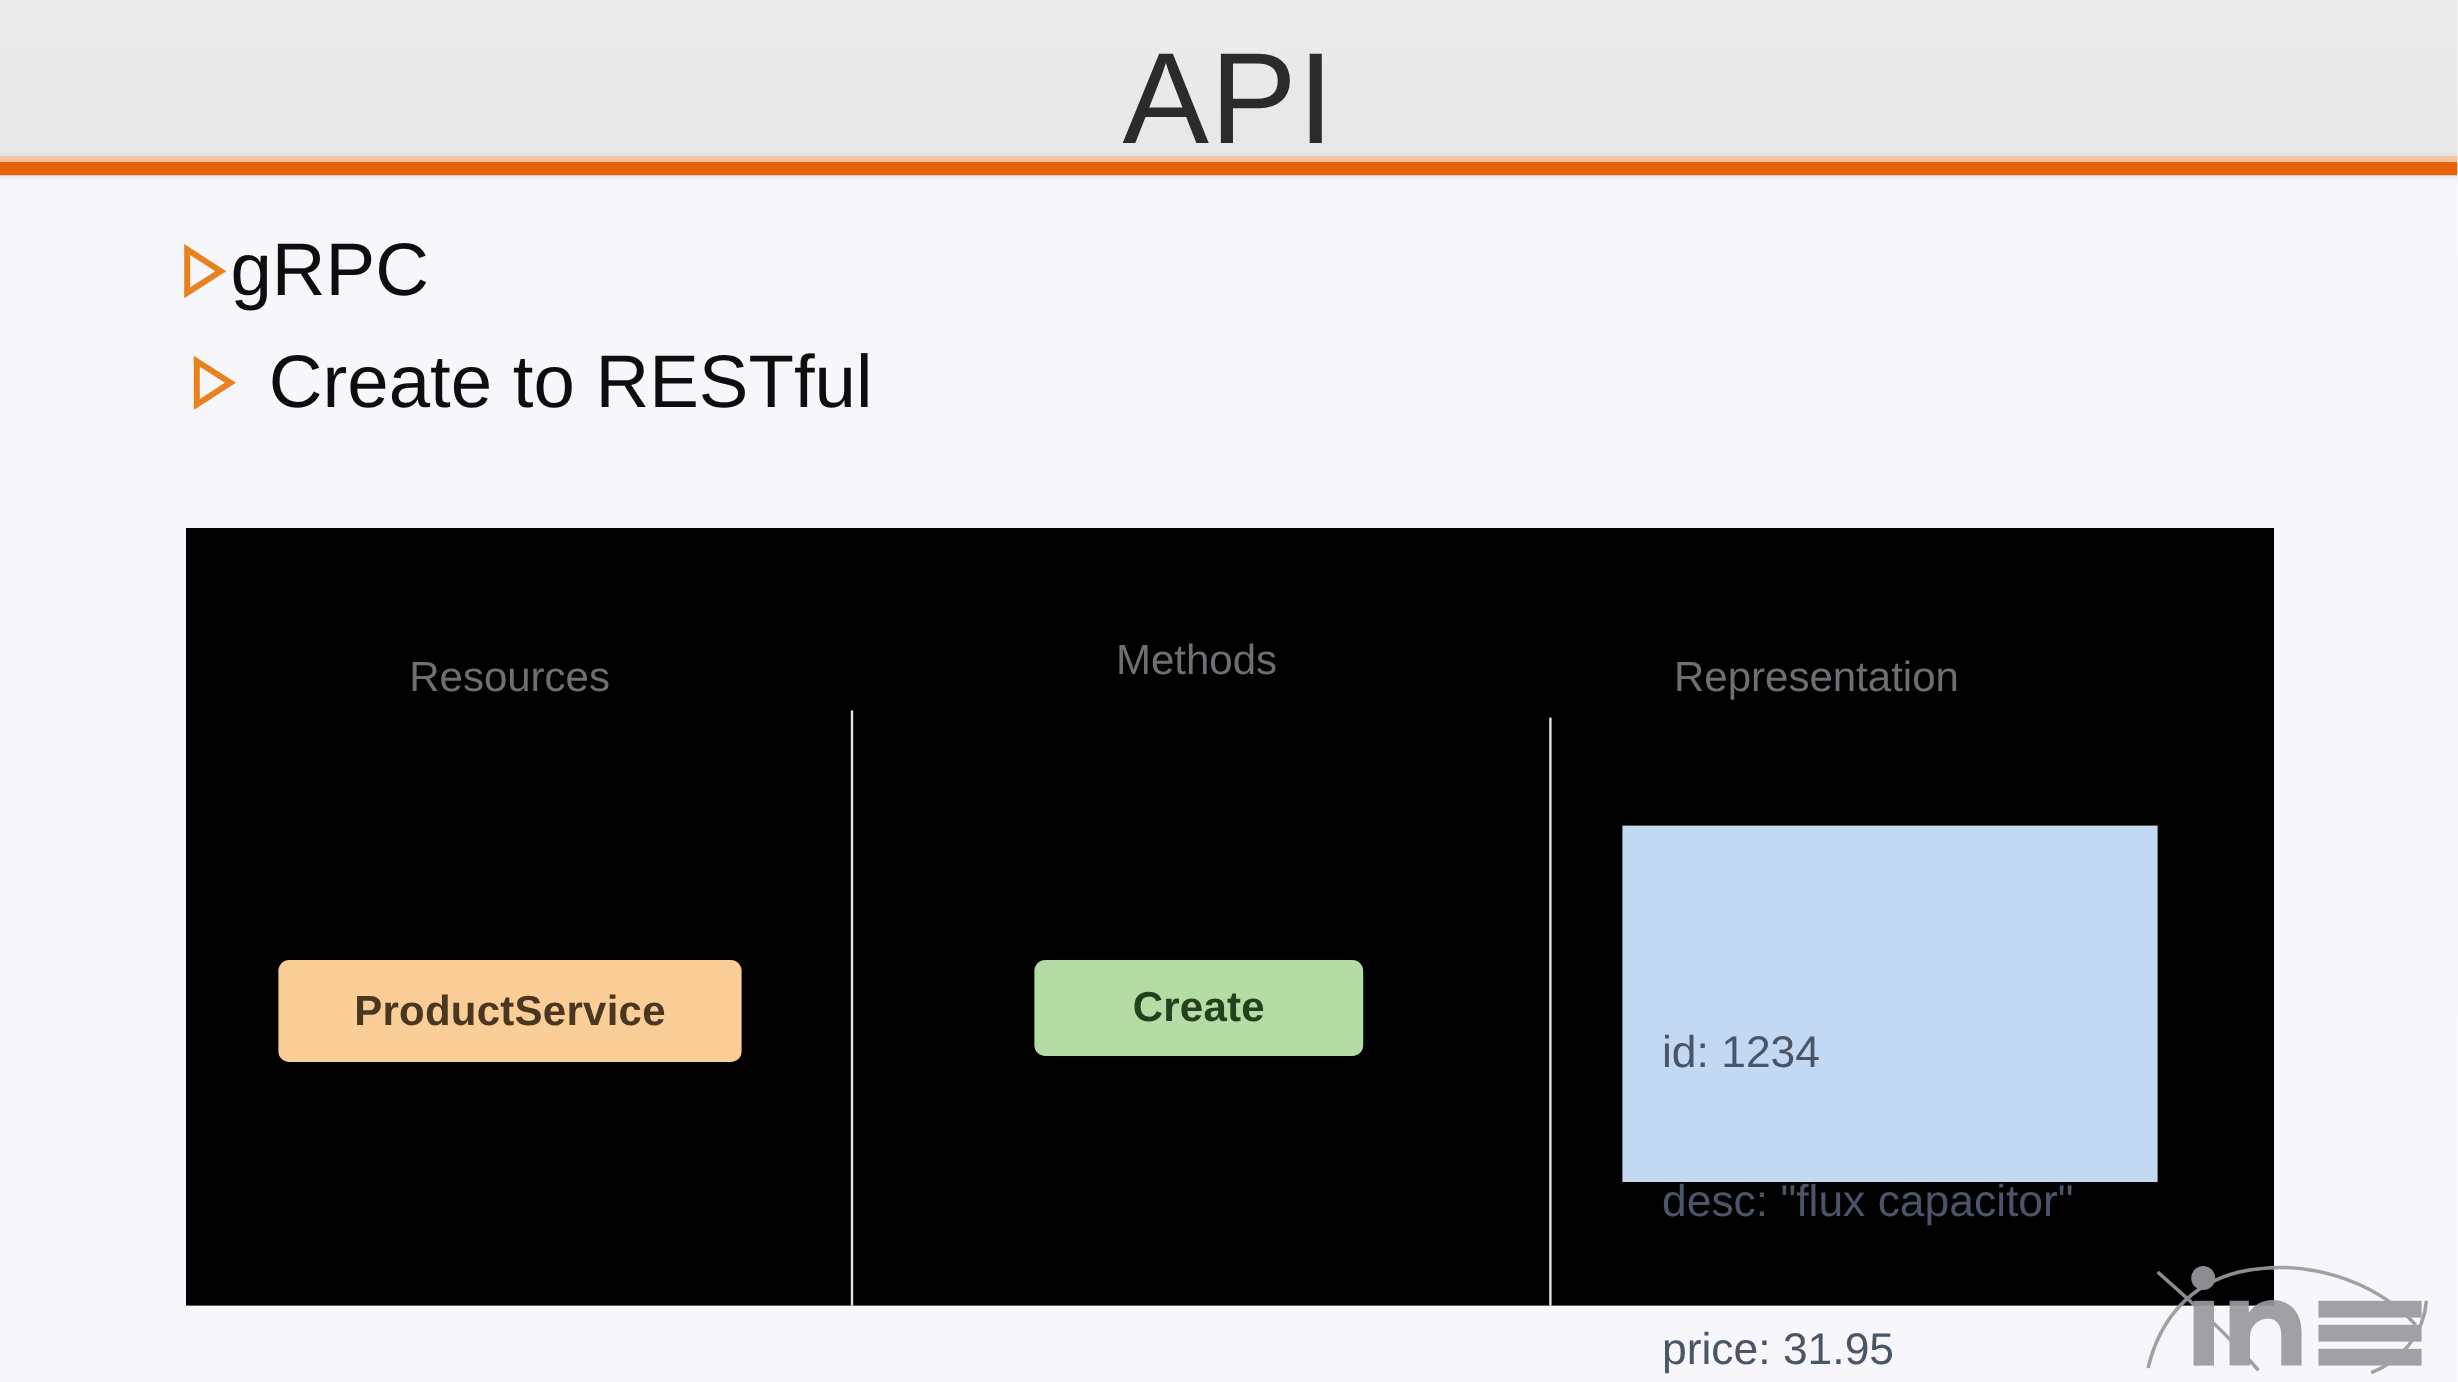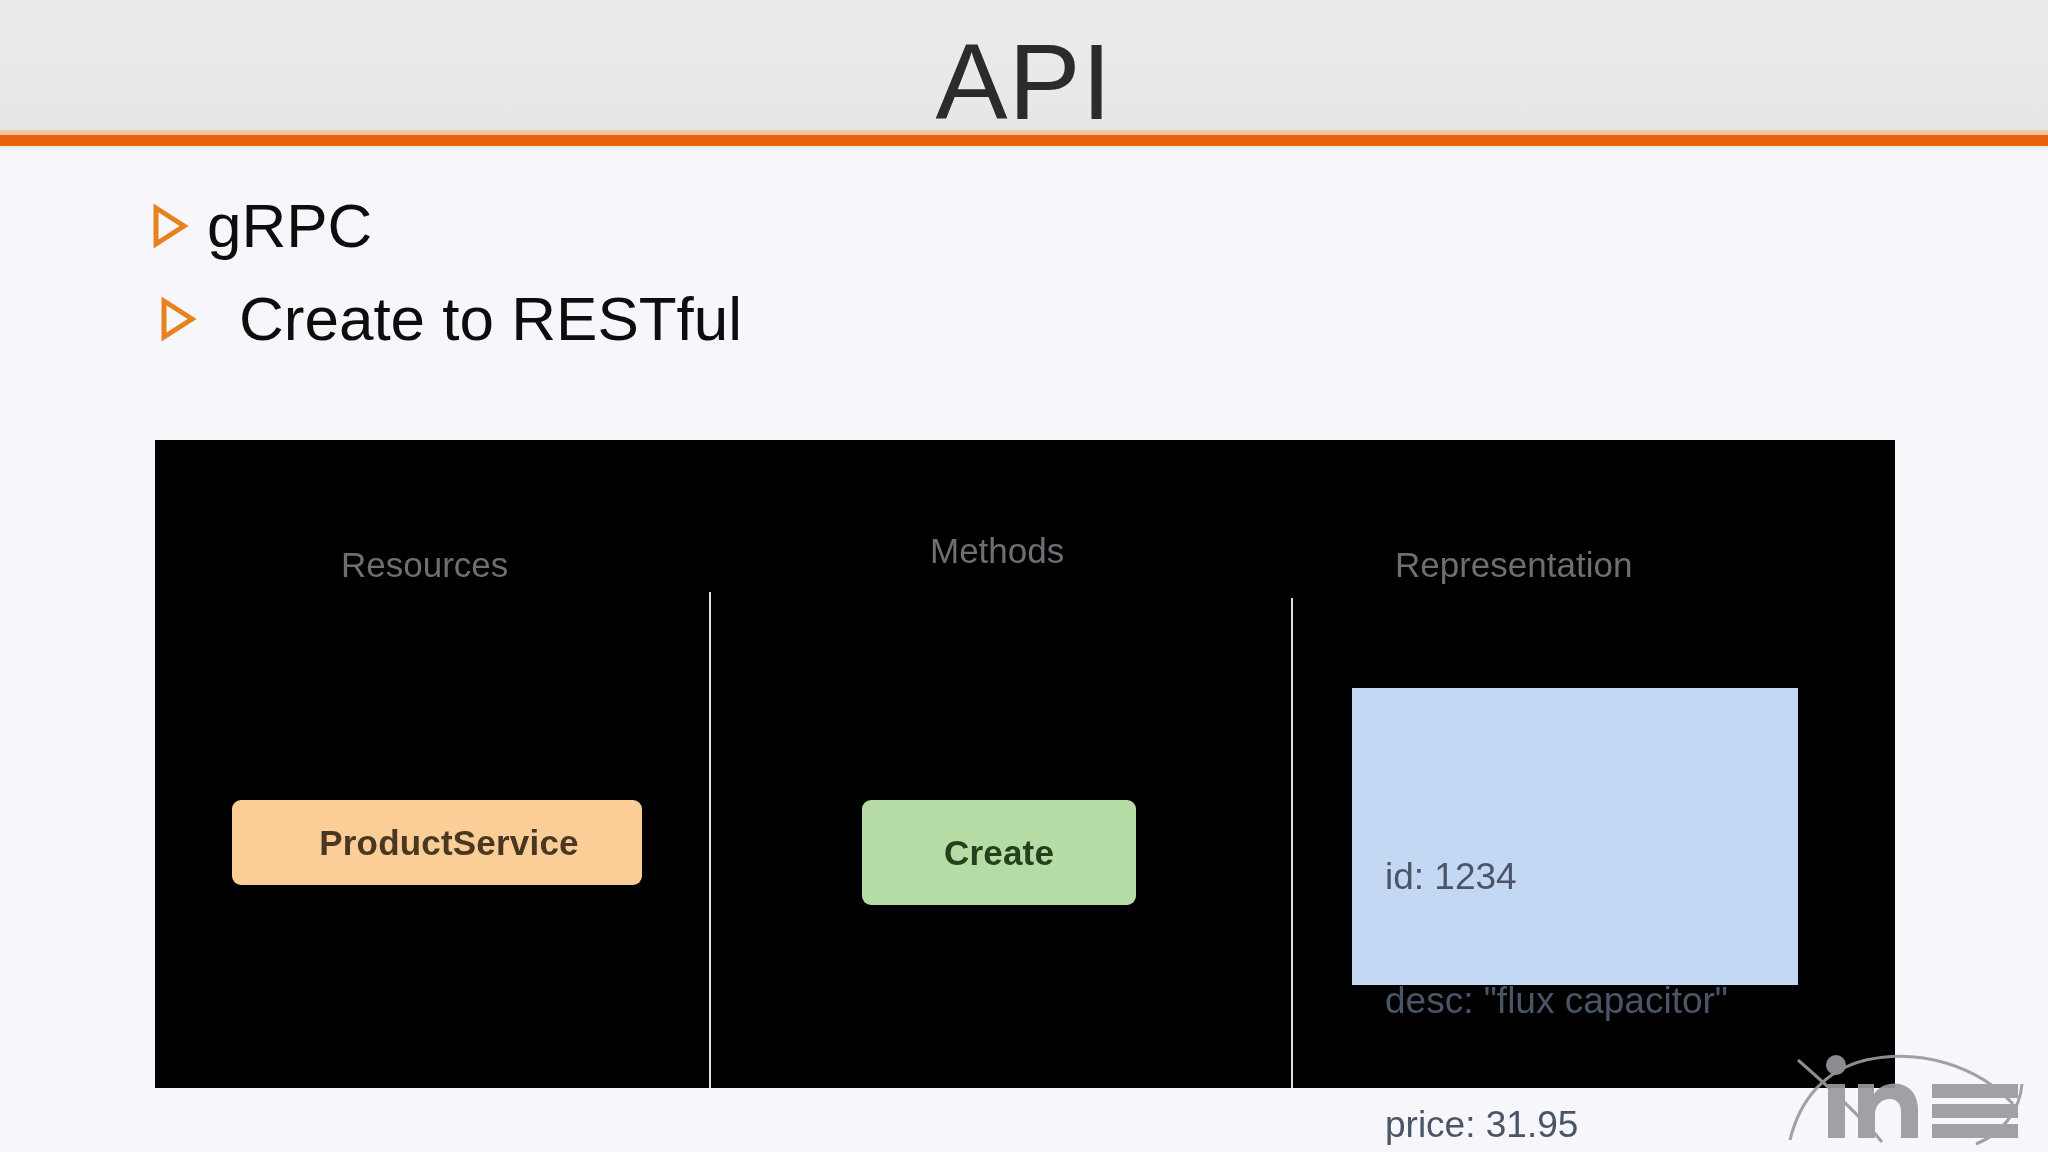--- a/index.html
+++ b/index.html
@@ -73,21 +73,20 @@
   
   .bullets {
     position: absolute;
     left: 150px;
     top: 190px;
     width: 1600px;
   }
   .bullet-row {
     display: flex;
     align-items: center;
-    gap: 15px;
   }
   .bullet-row.lvl1 { margin-bottom: 22px; }
   .bullet-row.lvl2 { margin-left: 8px; }
 
   .tri {
     flex: 0 0 auto;
     display: inline-block;
     line-height: 1;
   }
   .tri svg { display: block; }
@@ -139,25 +138,24 @@
     font-weight: bold;
     font-size: 35px;
     letter-spacing: 0.2px;
     font-family: "Liberation Sans", sans-serif;
   }
   .pill.resource {
     left: 77px; top: 360px;
     width: 386px; height: 85px;
     background: #FACE96;
     color: #4A3722;
-    padding-left: 24px;
   }
   .pill.method {
     left: 707px; top: 360px;
-    width: 274px; height: 105px;
+    width: 274px; height: 80px;
     background: #B5DCA4;
     color: #24401C;
   }
 
   .repr-box {
     position: absolute;
     left: 1197px; top: 248px;
     width: 446px; height: 297px;
     background: #C3D8F2;
   }

